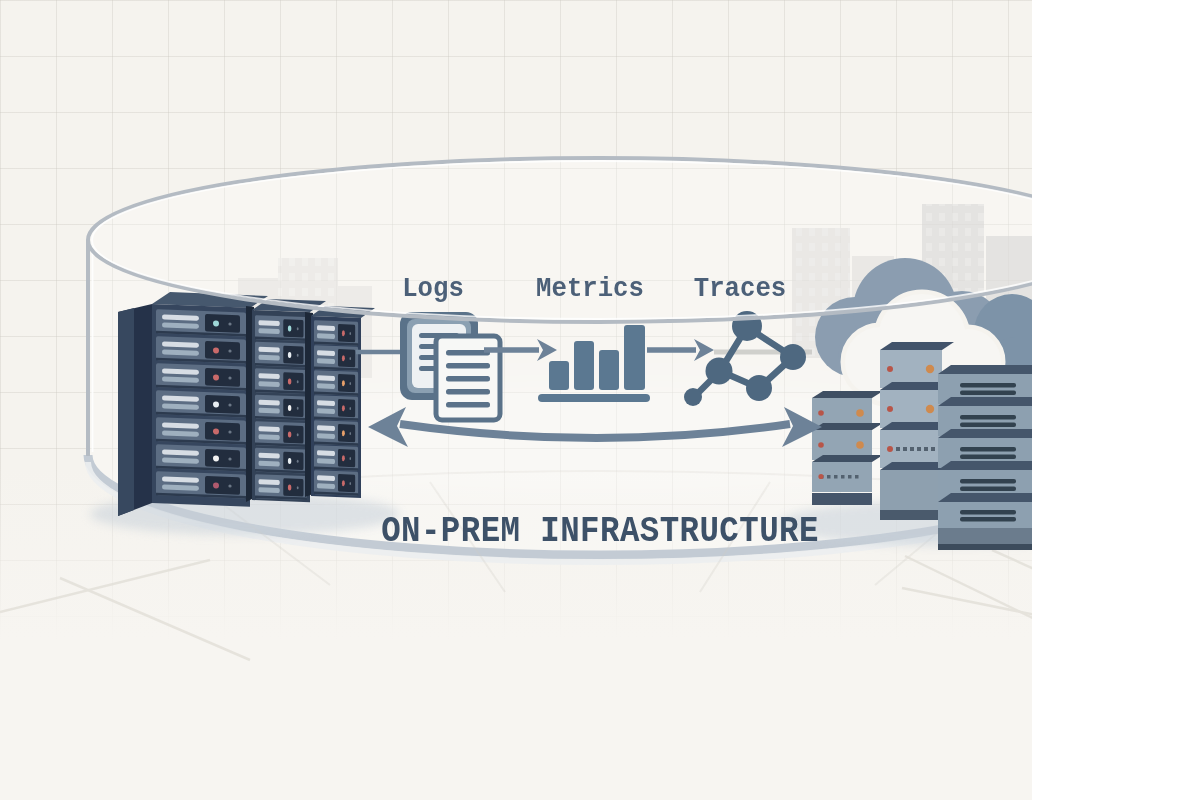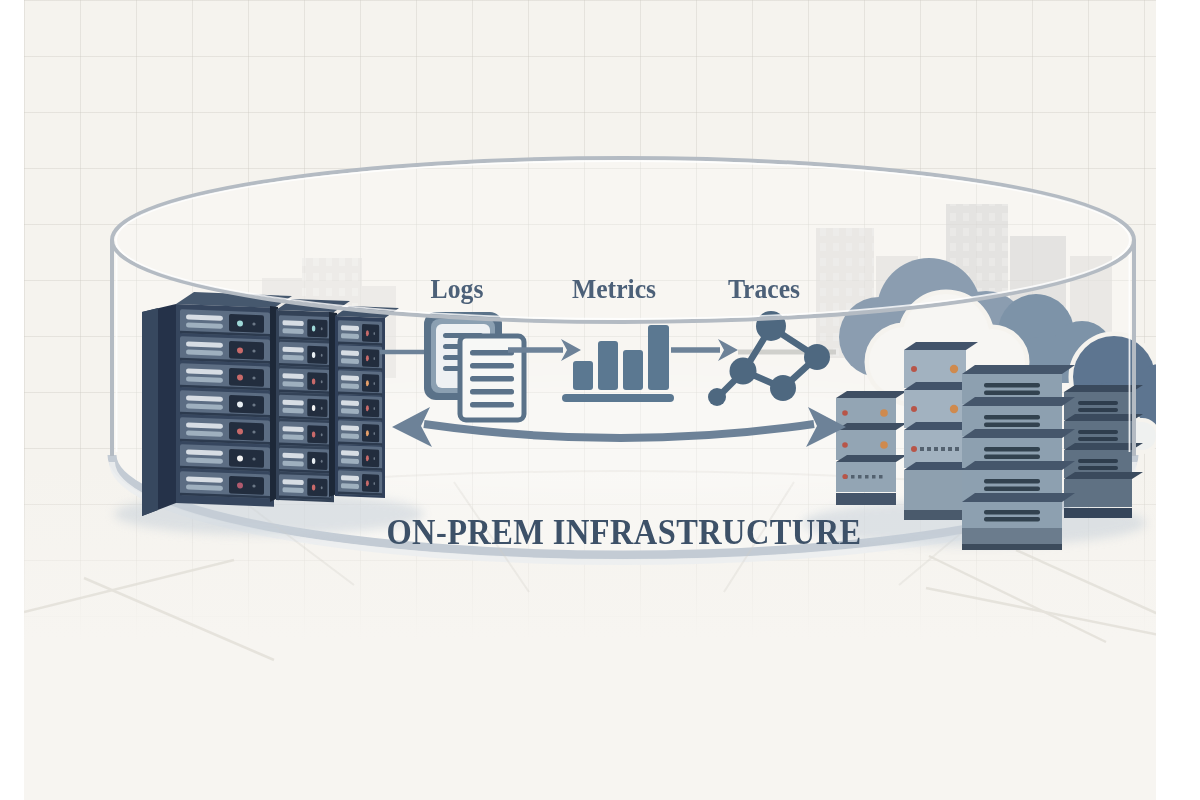--- a/index.html
+++ b/index.html
@@ -1,26 +1,25 @@
 <!DOCTYPE html>
 <html><head>
 <meta charset="utf-8">
 <style>
   html,body{margin:0;padding:0;}
   .canvas{
     position:relative;
-    width:1132px;height:800px;
+    width:1032px;height:800px;
     overflow:hidden;
-    font-family:Liberation Serif, serif;
+    font-family:Liberation Mono, monospace;
     background-color:#f5f3ee;
     background-image:
       linear-gradient(to bottom, rgba(246,244,240,0) 58%, #f7f5f1 80%),
       repeating-linear-gradient(to right,  rgba(203,200,193,.38) 0 1px, transparent 1px 56px),
       repeating-linear-gradient(to bottom, rgba(203,200,193,.38) 0 1px, transparent 1px 56px);
-    margin-left: 24px;
   }
   .scene-svg{position:absolute;left:0;top:0;}
   .flow-label{
     position:absolute;width:150px;text-align:center;
     font-weight:bold;font-size:27px;color:#4c6078;
     transform:scaleX(.95);letter-spacing:0;
   }
   .main-title{
     position:absolute;left:300px;top:511px;width:600px;text-align:center;
     font-weight:bold;font-size:36px;color:#3d5168;

